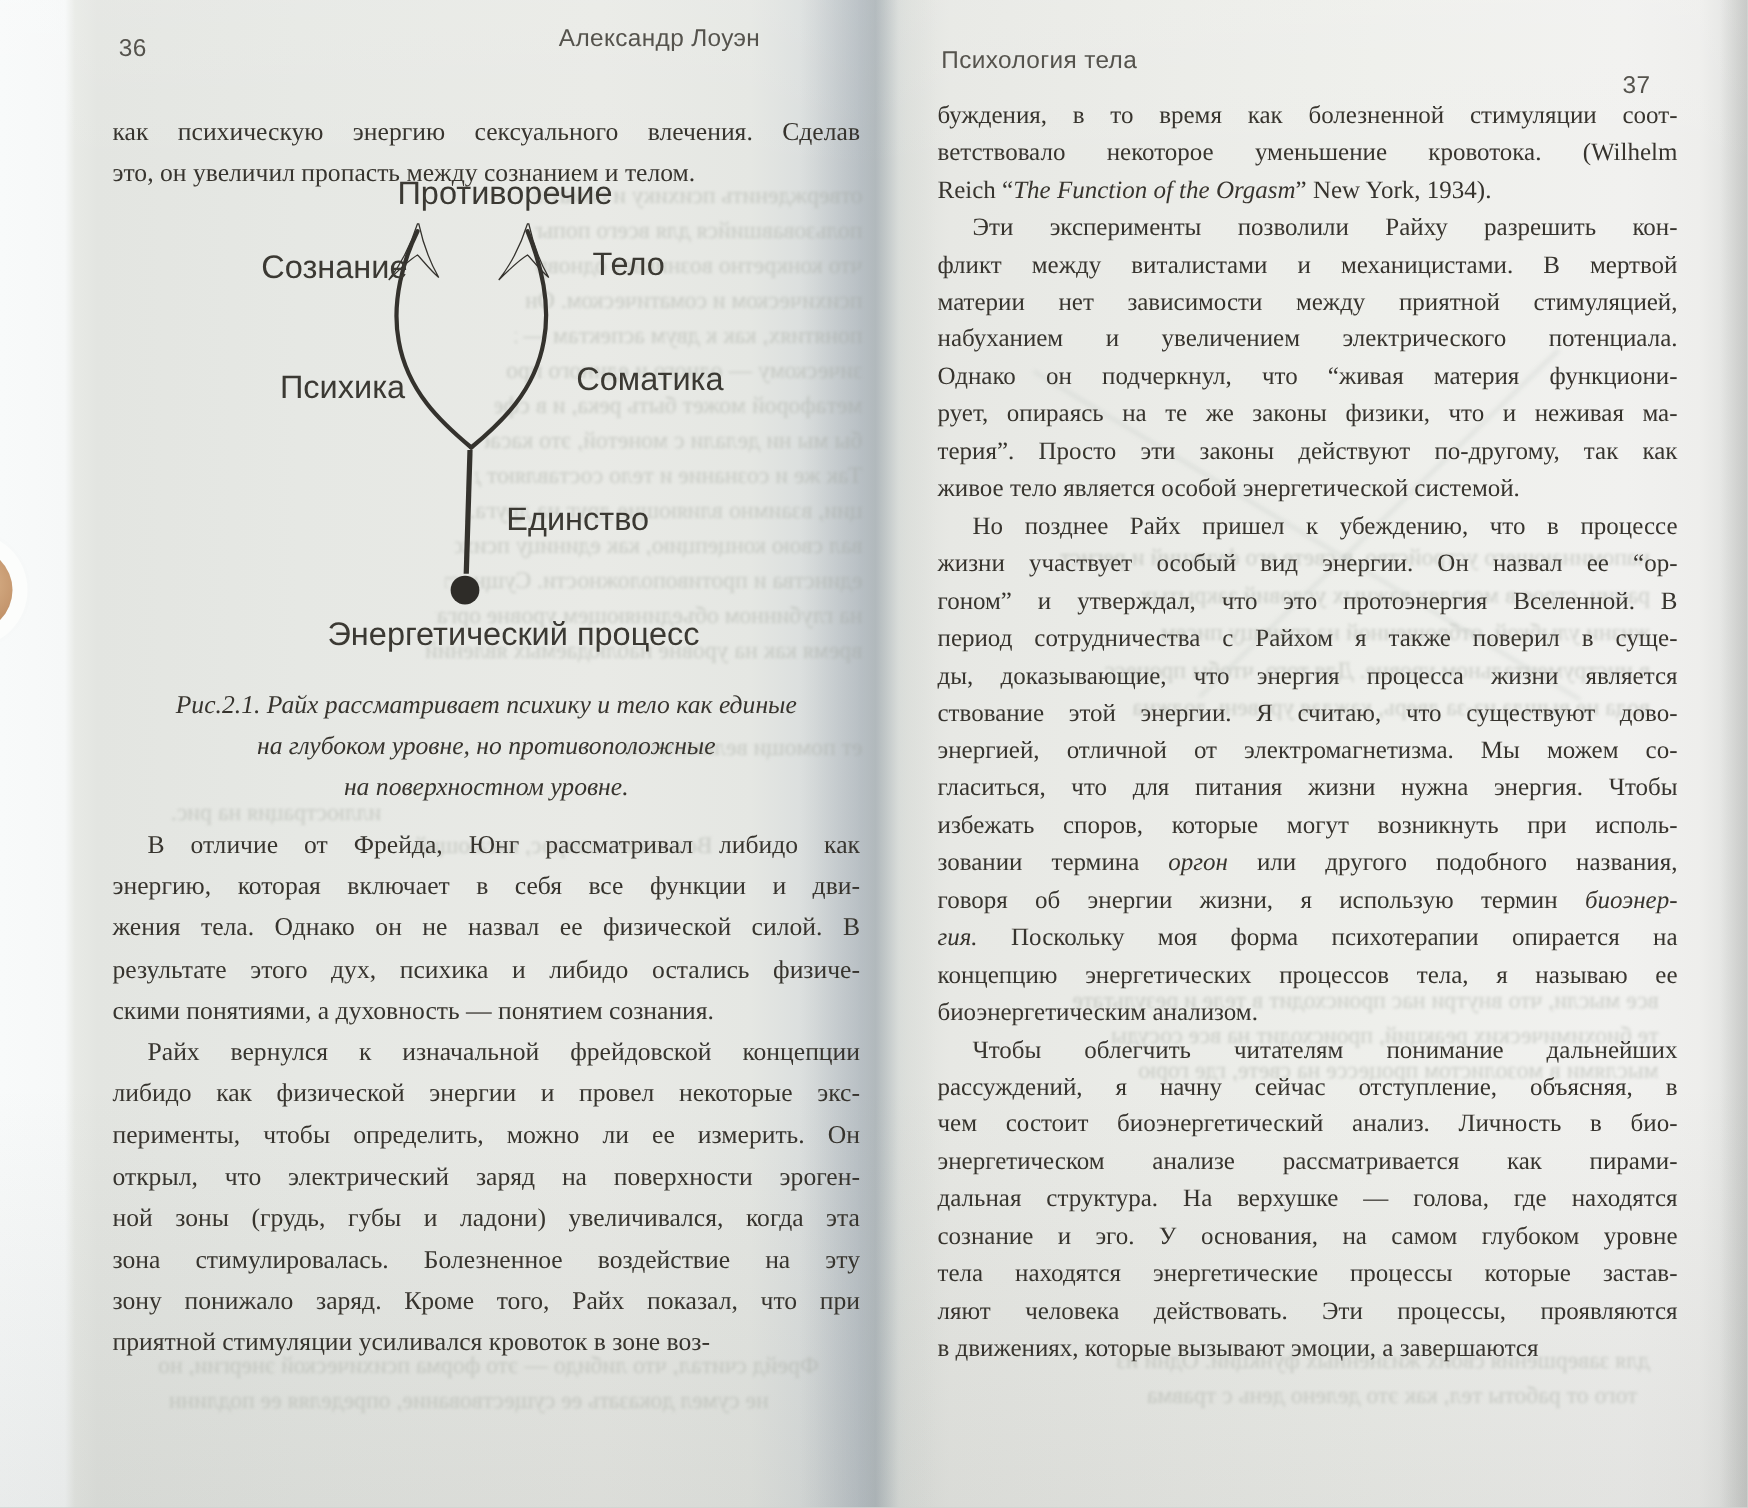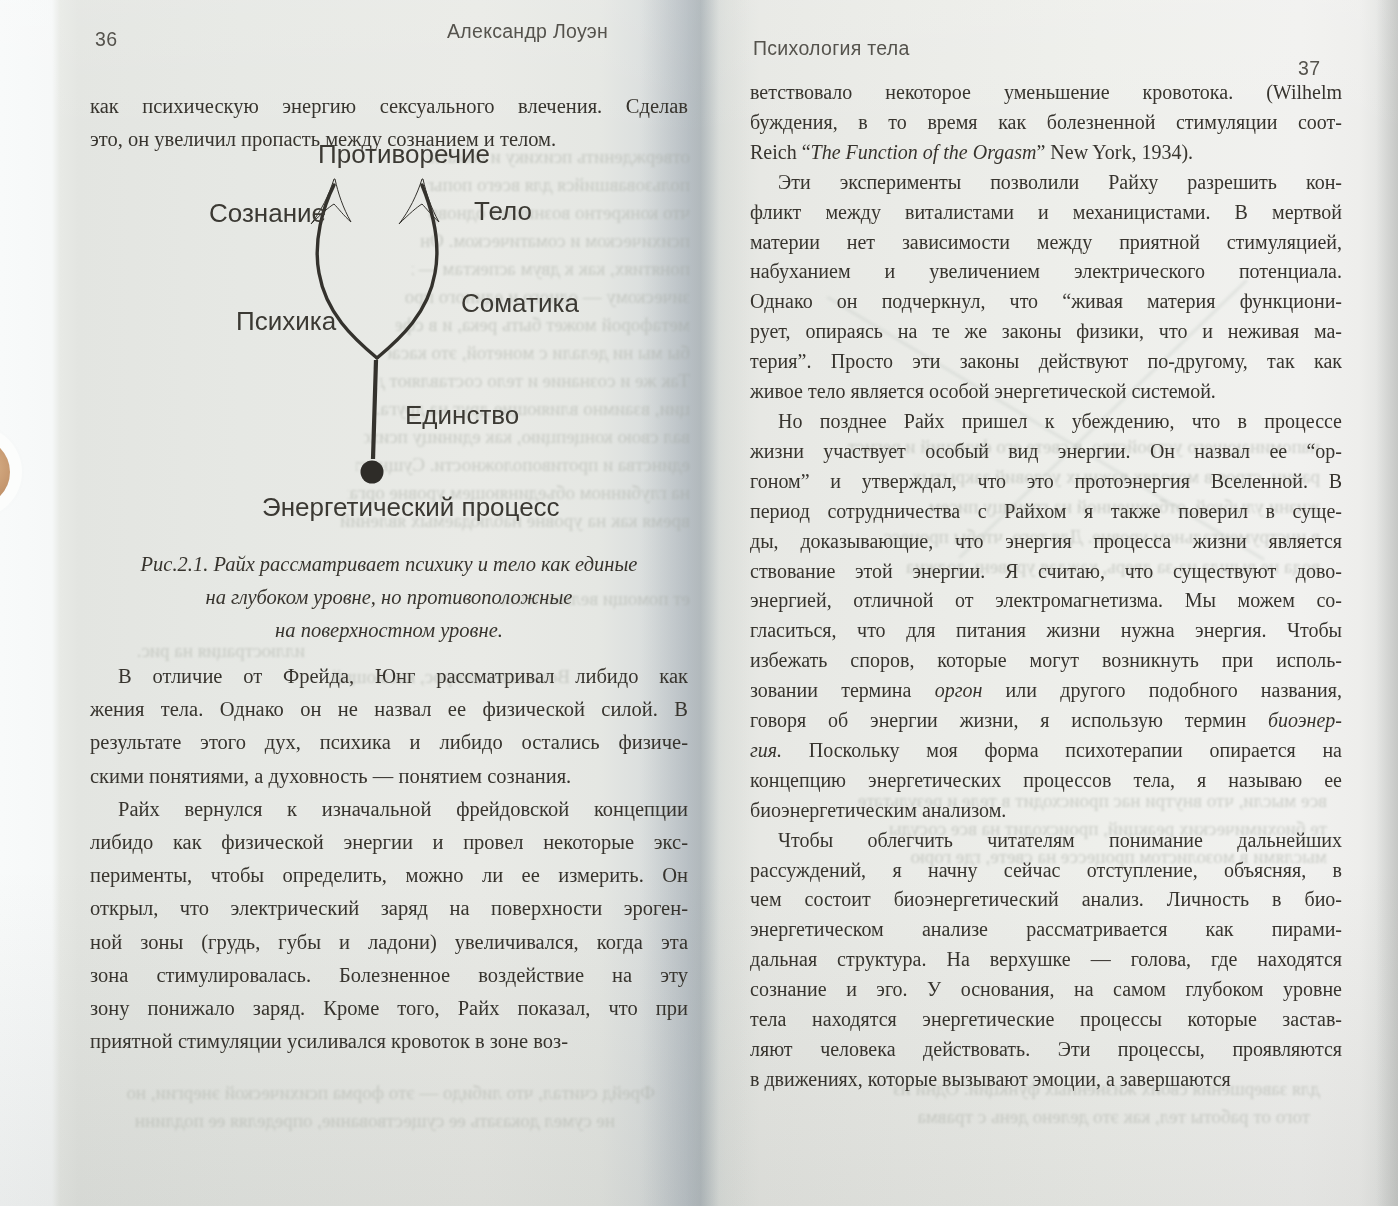--- a/index.html
+++ b/index.html
@@ -39,21 +39,21 @@
   .para{margin:0;}
 
   
   .fig{position:absolute;left:190px;top:135px;width:420px;height:400px;}
   .fig path,.fig line{stroke:#34322d;fill:none;}
   .flabel{position:absolute;font-family:Liberation Sans, sans-serif;
     font-size:26px;color:#3b3933;white-space:nowrap;}
   .l-top{left:318px;top:139px;}
   .l-soz{left:209px;top:198px;}
   .l-telo{left:474px;top:196px;}
-  .l-psy{left:236px;top:294px;margin-top:12px;}
+  .l-psy{left:224px;top:294px;}
   .l-som{left:461px;top:288px;}
   .l-edi{left:405px;top:400px;}
   .l-energy{left:262px;top:492px;}
 
   
   .bleed div{position:absolute;transform:scaleX(-1);filter:blur(1.3px);color:#aeb2aa;
     font:19px/1.15 "Liberation Serif","DejaVu Serif",serif;opacity:.55;
     white-space:nowrap;overflow:hidden;}
   .xline{position:absolute;height:2px;background:#c6ccc7;filter:blur(1.6px);opacity:.55;transform-origin:left center;}
   .x1{left:827px;top:296px;width:510px;transform:rotate(31deg);}
@@ -134,40 +134,41 @@
 
   <div class="col caption">
       <div>Рис.2.1. Райх рассматривает психику и тело как единые</div>
       <div>на глубоком уровне, но противоположные</div>
       <div>на поверхностном уровне.</div>
     </div>
 
   <div class="col lp-body">
     <div class="para">
         <div class="jl ind">В отличие от Фрейда, Юнг рассматривал либидо как</div>
+        <div class="jl">энергию, которая включает в себя все функции и дви-</div>
         <div class="jl">жения тела. Однако он не назвал ее физической силой. В</div>
         <div class="jl">результате этого дух, психика и либидо остались физиче-</div>
         <div class="ll">скими понятиями, а духовность — понятием сознания.</div>
       </div>
     <div class="para">
         <div class="jl ind">Райх вернулся к изначальной фрейдовской концепции</div>
         <div class="jl">либидо как физической энергии и провел некоторые экс-</div>
         <div class="jl">перименты, чтобы определить, можно ли ее измерить. Он</div>
         <div class="jl">открыл, что электрический заряд на поверхности эроген-</div>
         <div class="jl">ной зоны (грудь, губы и ладони) увеличивался, когда эта</div>
         <div class="jl">зона стимулировалась. Болезненное воздействие на эту</div>
         <div class="jl">зону понижало заряд. Кроме того, Райх показал, что при</div>
         <div class="ll">приятной стимуляции усиливался кровоток в зоне воз-</div>
       </div>
   </div>
 
   <div class="col rp-body">
     <div class="para">
+        <div class="jl">буждения, в то время как болезненной стимуляции соот-</div>
         <div class="jl">ветствовало некоторое уменьшение кровотока. (Wilhelm</div>
-        <div class="jl">буждения, в то время как болезненной стимуляции соот-</div>
         <div class="ll">Reich “<i>The Function of the Orgasm</i>” New York, 1934).</div>
       </div>
     <div class="para">
         <div class="jl ind">Эти эксперименты позволили Райху разрешить кон-</div>
         <div class="jl">фликт между виталистами и механицистами. В мертвой</div>
         <div class="jl">материи нет зависимости между приятной стимуляцией,</div>
         <div class="jl">набуханием и увеличением электрического потенциала.</div>
         <div class="jl">Однако он подчеркнул, что “живая материя функциони-</div>
         <div class="jl">рует, опираясь на те же законы физики, что и неживая ма-</div>
         <div class="jl">терия”. Просто эти законы действуют по-другому, так как</div>

